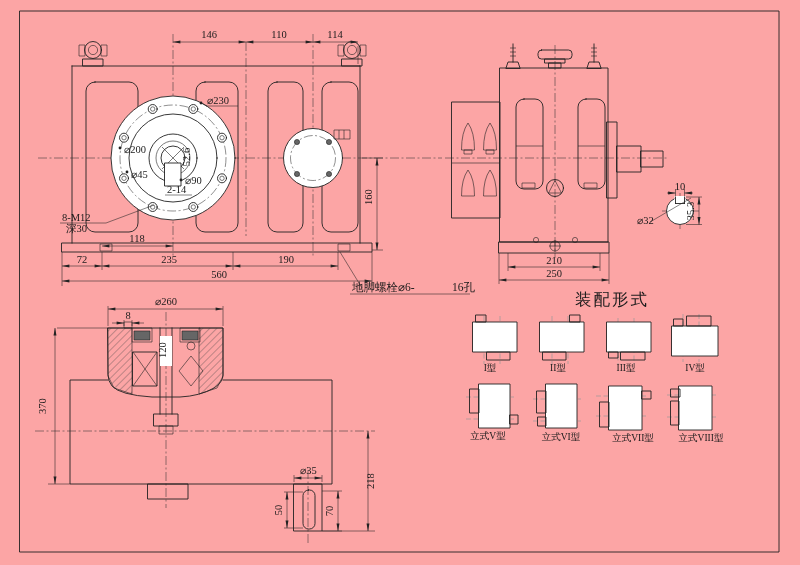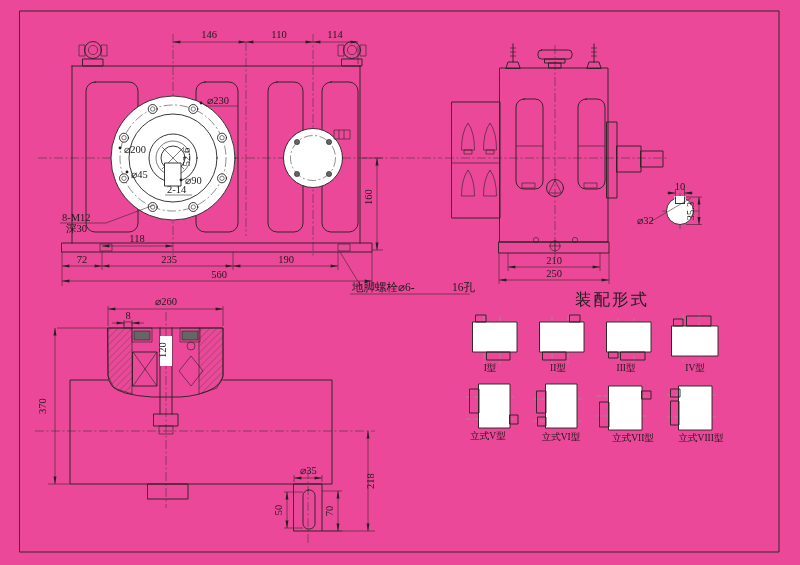--- a/index.html
+++ b/index.html
@@ -1,16 +1,16 @@
 <!DOCTYPE html>
 <html><head>
 <meta charset="utf-8">
 <style>
   html,body{margin:0;padding:0;background:#fff;}
-  .stage{position:relative;width:800px;height:565px;background:#ec4899;overflow:hidden;
+  .stage{position:relative;width:800px;height:565px;background:#fca5a5;overflow:hidden;
          font-family:"Liberation Serif","DejaVu Serif",serif;}
   svg{position:absolute;left:0;top:0;}
   svg *{vector-effect:non-scaling-stroke;}
   .ln{stroke:#222;stroke-width:.9;fill:none;stroke-linecap:square;}
   .thin{stroke:#222;stroke-width:.6;fill:none;}
   .dim{stroke:#222;stroke-width:.55;fill:none;}
   .cl{stroke:#333;stroke-width:.55;fill:none;stroke-dasharray:9 2.5 2 2.5;}
   .cl2{stroke:#999;stroke-width:.7;fill:none;stroke-dasharray:5 2.5;}
   .wh{fill:#fff;}
   .dk{fill:#666;stroke:#222;stroke-width:.6;}

